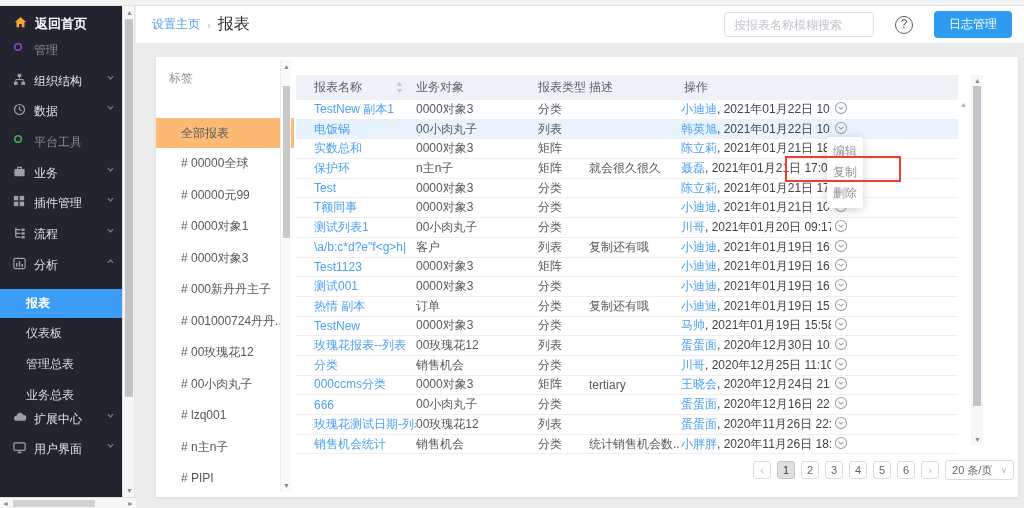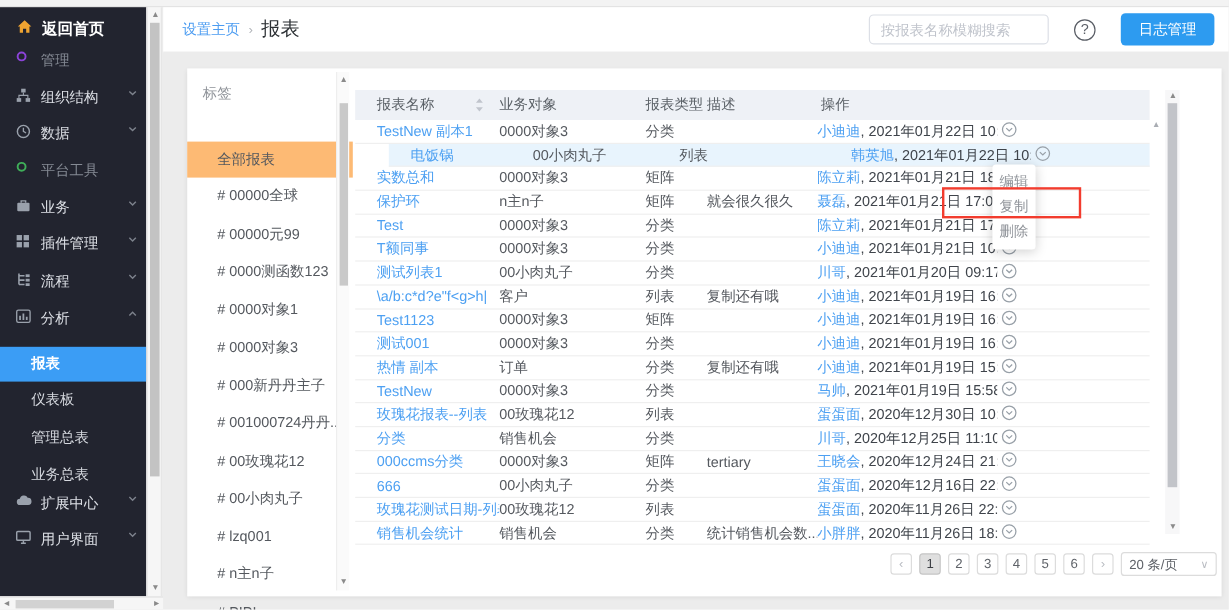--- a/index.html
+++ b/index.html
@@ -49,21 +49,21 @@
   .tags-header { padding:13px 0 0 13px; color:#8f9399; }
   .tag-selected { margin-top:31px; height:30px; line-height:30px; padding-left:25px; background:#fdba74; color:#54585e; cursor:pointer; }
   .tag-item { height:31.5px; line-height:31.5px; padding-left:25px; color:#54585e; white-space:nowrap; overflow:hidden; cursor:pointer; }
   .tags-scroll { position:absolute; left:124px; top:3px; width:11px; height:432px; background:#fafafa; border-left:1px solid #eee; }
   .tags-thumb { position:absolute; left:2px; top:26px; width:7px; height:152px; background:#c9c9c9; }
 
   
   .tablewrap { position:absolute; left:140px; top:18px; width:662px; font-size:12px; }
   .thead { display:flex; align-items:center; height:25px; background:#eef1f6; color:#5a6066; }
   .trow { display:flex; align-items:center; height:19.7px; border-bottom:1px solid #efefef; }
-  .trow.hl { background:#e8f4fd;margin-left:28px; }
+  .trow.hl { background:#e8f4fd; }
   .c1 { width:120px; padding-left:18px; display:flex; align-items:center; white-space:nowrap; overflow:hidden; flex:none; }
   .c2 { width:122px; flex:none; white-space:nowrap; overflow:hidden; }
   .c3 { width:51px;  flex:none; white-space:nowrap; }
   .c4 { width:92px;  flex:none; white-space:nowrap; overflow:hidden; }
   .c5 { width:150px; flex:none; display:flex; align-items:center; white-space:nowrap; overflow:hidden; }
   .c6 { width:127px; flex:none; padding-left:3px; }
   .thead .c1 .sorter { margin-left:auto; margin-right:12px; display:inline-flex; }
   .thead .c5 .sorter { margin-left:auto; margin-right:10px; display:inline-flex; }
   .name-link { color:#4da0f2; cursor:pointer; }
   .cell-dim { color:#55595f; }
@@ -74,21 +74,21 @@
   
   .tbl-vscroll { position:absolute; left:971px; top:75px; width:12px; height:370px; background:#f7f7f8; }
   .tbl-vthumb { position:absolute; left:2px; top:11px; width:8px; height:320px; background:#c2c4c9; }
   .mini-up-arrow { position:absolute; left:960px; top:101px; font-size:7px; color:#a9adb3; }
 
   
   .pagination { position:absolute; right:4px; bottom:17px; display:flex; align-items:center; gap:6px; font-size:11px; color:#5f6票369; }
   .pg-btn { min-width:18px; height:18px; line-height:16px; text-align:center; border:1px solid #dcdcdc; border-radius:3px; background:#fff; color:#5f6369; cursor:pointer; padding:0 3px; }
   .pg-btn.active { background:#dfdfdf; border-color:#c6c6c6; color:#3c3f44; }
   .pg-btn.nav { color:#b9bcc2; }
-  .pg-size { height:20px; border:1px solid #dcdcdc; border-radius:3px; background:#fff; padding:0 6px; display:flex; align-items:center; gap:19px; color:#5f6369; cursor:pointer; }
+  .pg-size { height:20px; border:1px solid #dcdcdc; border-radius:3px; background:#fff; padding:0 6px; display:flex; align-items:center; gap:8px; color:#5f6369; cursor:pointer; }
   .pg-size .caret { color:#b9bcc2; font-size:9px; }
 
   
   .ctxmenu { position:absolute; left:827px; top:137px; width:36px; background:#fff; border-radius:3px; box-shadow:0 2px 10px rgba(0,0,0,0.18); padding:4px 0; z-index:50; }
   .ctx-item { height:21px; line-height:21px; text-align:center; font-size:12px; color:#8f9399; cursor:pointer; }
   .redbox { position:absolute; left:785px; top:156px; width:116px; height:26px; border:2px solid #f23c2e; z-index:60; pointer-events:none; }
 </style>
 </head>
 <body>
 
@@ -272,21 +272,20 @@
 </header>
 
 <section class="card">
 
   <div class="tags">
     <div class="tags-header">标签</div>
     <div class="tag-selected">全部报表</div>
     <div id="tag-list">
         <div class="tag-item"># 00000全球</div>
         <div class="tag-item"># 00000元99</div>
-        <div class="tag-item"># 0000测函数123</div>
         <div class="tag-item"># 0000对象1</div>
         <div class="tag-item"># 0000对象3</div>
         <div class="tag-item"># 000新丹丹主子</div>
         <div class="tag-item"># 001000724丹丹...</div>
         <div class="tag-item"># 00玫瑰花12</div>
         <div class="tag-item"># 00小肉丸子</div>
         <div class="tag-item"># lzq001</div>
         <div class="tag-item"># n主n子</div>
         <div class="tag-item"># PIPI</div>
       </div>

